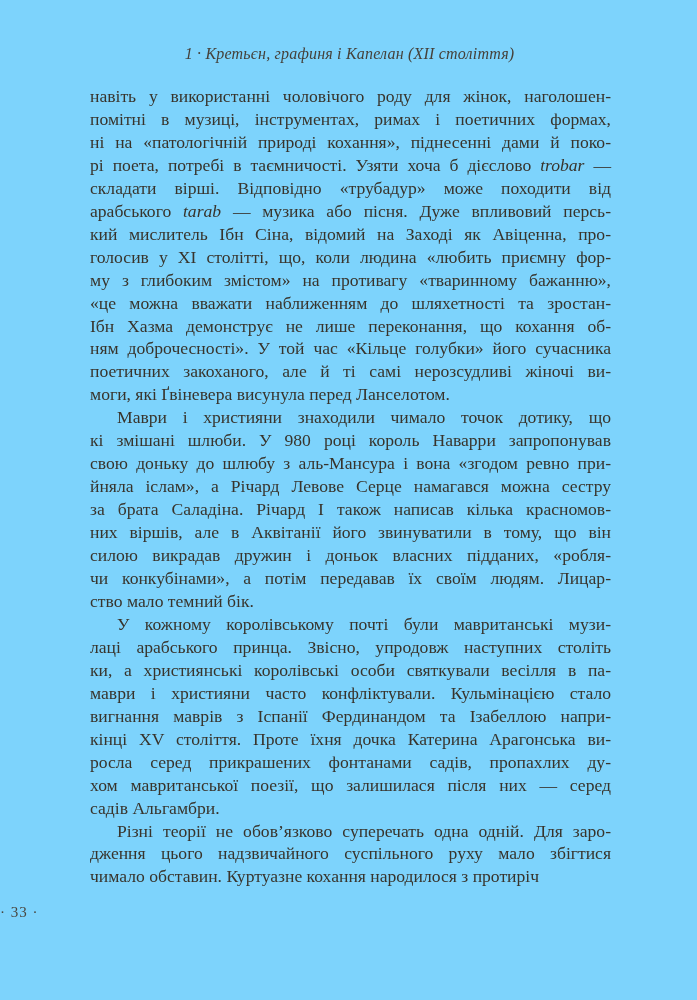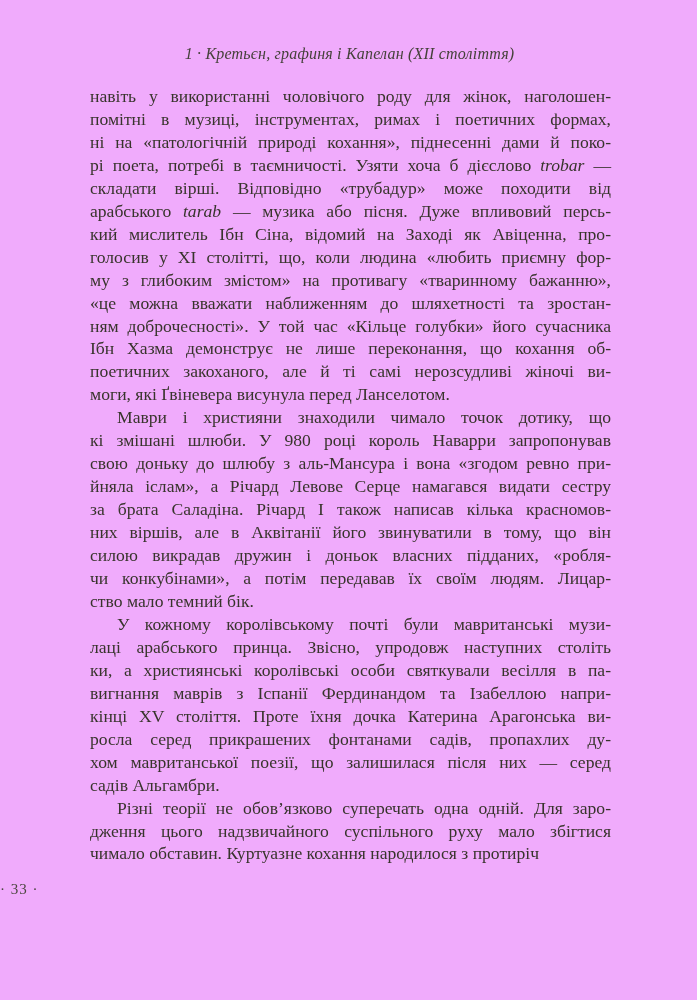--- a/index.html
+++ b/index.html
@@ -4,21 +4,21 @@
 <style>
   html, body {
     margin: 0;
     padding: 0;
     background: #ffffff;
   }
   .book-page {
     position: relative;
     width: 697px;
     height: 1000px;
-    background: #f0abfc;
+    background: #7dd3fc;
     overflow: hidden;
     font-family: "Liberation Serif", "DejaVu Serif", serif;
     color: #38342c;
   }
   .running-header {
     margin: 44px 88px 0 90px;
     text-align: center;
     font-style: italic;
     font-size: 16px;
     line-height: 20px;
@@ -67,40 +67,41 @@
         <div class="text-line">навіть у використанні чоловічого роду для жінок, наголошен-</div>
         <div class="text-line">помітні в музиці, інструментах, римах і поетичних формах,</div>
         <div class="text-line">ні на «патологічній природі кохання», піднесенні дами й поко-</div>
         <div class="text-line">рі поета, потребі в таємничості. Узяти хоча б дієслово <em>trobar</em> —</div>
         <div class="text-line">складати вірші. Відповідно «трубадур» може походити від</div>
         <div class="text-line">арабського <em>tarab</em> — музика або пісня. Дуже впливовий персь-</div>
         <div class="text-line">кий мислитель Ібн Сіна, відомий на Заході як Авіценна, про-</div>
         <div class="text-line">голосив у XI столітті, що, коли людина «любить приємну фор-</div>
         <div class="text-line">му з глибоким змістом» на противагу «тваринному бажанню»,</div>
         <div class="text-line">«це можна вважати наближенням до шляхетності та зростан-</div>
+        <div class="text-line">Ібн Хазма демонструє не лише переконання, що кохання об-</div>
         <div class="text-line">ням доброчесності». У той час «Кільце голубки» його сучасника</div>
-        <div class="text-line">Ібн Хазма демонструє не лише переконання, що кохання об-</div>
         <div class="text-line">поетичних закоханого, але й ті самі нерозсудливі жіночі ви-</div>
         <div class="text-line last">моги, які Ґвіневера висунула перед Ланселотом.</div>
       </div>
       <div class="paragraph indented">
         <div class="text-line">Маври і християни знаходили чимало точок дотику, що</div>
         <div class="text-line">кі змішані шлюби. У 980 році король Наварри запропонував</div>
         <div class="text-line">свою доньку до шлюбу з аль-Мансура і вона «згодом ревно при-</div>
-        <div class="text-line">йняла іслам», а Річард Левове Серце намагався видати сестру</div>
+        <div class="text-line">йняла іслам», а Річард Левове Серце намагався можна сестру</div>
         <div class="text-line">за брата Саладіна. Річард I також написав кілька красномов-</div>
         <div class="text-line">них віршів, але в Аквітанії його звинуватили в тому, що він</div>
         <div class="text-line">силою викрадав дружин і доньок власних підданих, «робля-</div>
         <div class="text-line">чи конкубінами», а потім передавав їх своїм людям. Лицар-</div>
         <div class="text-line last">ство мало темний бік.</div>
       </div>
       <div class="paragraph indented">
         <div class="text-line">У кожному королівському почті були мавританські музи-</div>
         <div class="text-line">лаці арабського принца. Звісно, упродовж наступних століть</div>
         <div class="text-line">ки, а християнські королівські особи святкували весілля в па-</div>
+        <div class="text-line">маври і християни часто конфліктували. Кульмінацією стало</div>
         <div class="text-line">вигнання маврів з Іспанії Фердинандом та Ізабеллою напри-</div>
         <div class="text-line">кінці XV століття. Проте їхня дочка Катерина Арагонська ви-</div>
         <div class="text-line">росла серед прикрашених фонтанами садів, пропахлих ду-</div>
         <div class="text-line">хом мавританської поезії, що залишилася після них — серед</div>
         <div class="text-line last">садів Альгамбри.</div>
       </div>
       <div class="paragraph indented">
         <div class="text-line">Різні теорії не обов’язково суперечать одна одній. Для заро-</div>
         <div class="text-line">дження цього надзвичайного суспільного руху мало збігтися</div>
         <div class="text-line last">чимало обставин. Куртуазне кохання народилося з протиріч</div>

